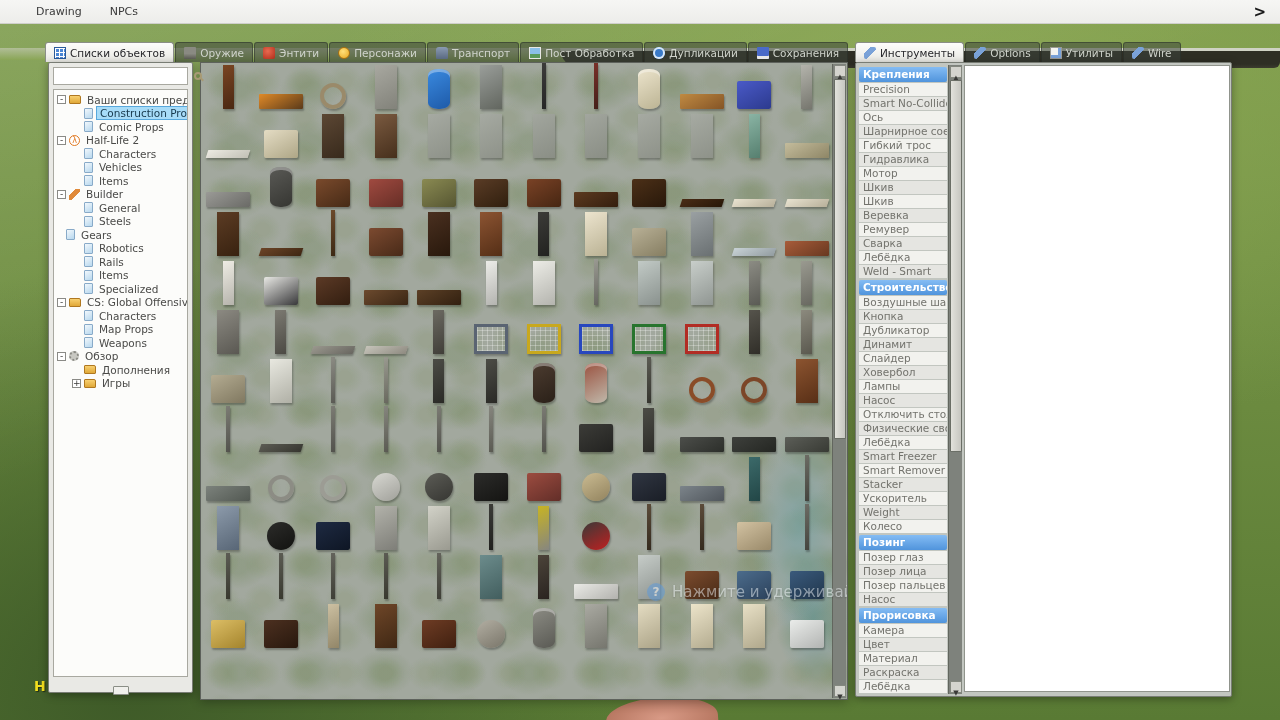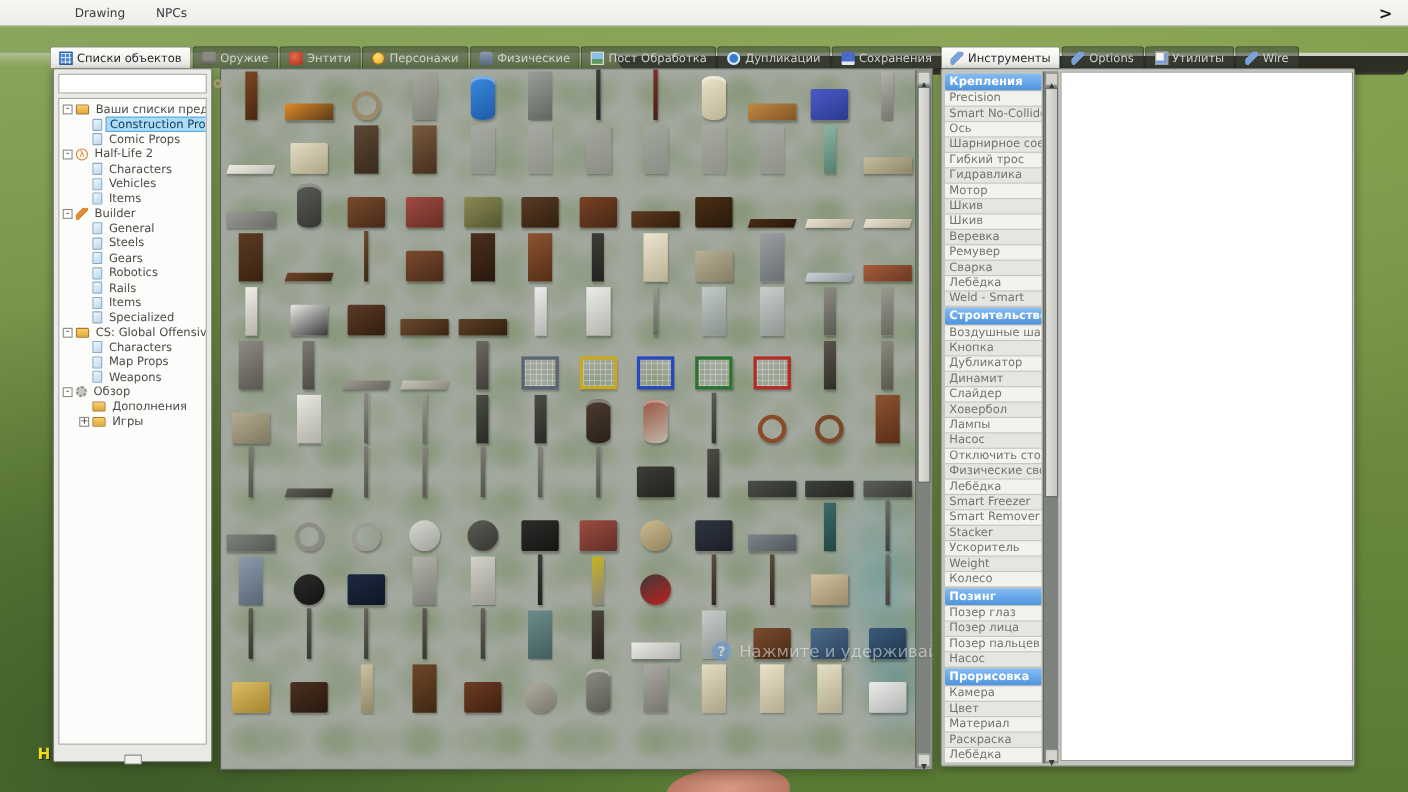--- a/index.html
+++ b/index.html
@@ -21,21 +21,21 @@
   #player-hand { position:absolute; left:606px; top:697px; width:112px; height:42px;
     background:radial-gradient(closest-side,#d89a86,#b87862); border-radius:50% 50% 0 0;
     transform:rotate(-4deg); }
   #hud-health { position:absolute; left:34px; top:678px; color:#f2de1e;
     font-weight:bold; font-size:14px; text-shadow:1px 1px 1px rgba(0,0,0,.5); }
 
   
   #menubar { position:absolute; left:0; top:0; width:1280px; height:24px;
     background:linear-gradient(#f6f6f4,#ededea); border-bottom:1px solid #cfcfcb;
     display:flex; align-items:center; z-index:50; }
-  .menu-items { display:flex; height:100%;padding-left:32px; }
+  .menu-items { display:flex; height:100%; }
   .menu-item { padding:0 14px; font-size:11px; color:#3a3a3a; display:flex; align-items:center; cursor:default; }
   .menu-item:first-child { padding-left:36px; }
   #menu-chevron { margin-left:auto; margin-right:14px; font-size:15px; font-weight:900; color:#1a1a1a; }
 
   
   .tabstrip { position:absolute; top:42px; height:20px; display:flex; gap:1px; z-index:20; }
   #left-tabs  { left:45px; }
   #right-tabs { left:855px; }
   .tab { display:flex; align-items:center; gap:4px; padding:0 8px; font-size:10.5px;
     color:#d0d4cc; background:rgba(62,70,60,.55); border:1px solid rgba(35,40,34,.45);
@@ -190,21 +190,21 @@
     <div class="tab">
       <span class="tabicon ic-entities"></span>
       <span class="tablabel">Энтити</span>
     </div>
     <div class="tab">
       <span class="tabicon ic-npcs"></span>
       <span class="tablabel">Персонажи</span>
     </div>
     <div class="tab">
       <span class="tabicon ic-vehicles"></span>
-      <span class="tablabel">Физические</span>
+      <span class="tablabel">Транспорт</span>
     </div>
     <div class="tab">
       <span class="tabicon ic-postprocess"></span>
       <span class="tablabel">Пост Обработка</span>
     </div>
     <div class="tab">
       <span class="tabicon ic-dupes"></span>
       <span class="tablabel">Дупликации</span>
     </div>
     <div class="tab">
@@ -262,21 +262,21 @@
       <div class="trow" style="padding-left: 18px;">
         <span class="exp-sp"></span>
         <span class="ti ti-file"></span>
         <span class="tlabel">General</span>
       </div>
       <div class="trow" style="padding-left: 18px;">
         <span class="exp-sp"></span>
         <span class="ti ti-file"></span>
         <span class="tlabel">Steels</span>
       </div>
-      <div class="trow" style="padding-left: 18px;">
+      <div class="trow" style="">
         <span class="exp-sp"></span>
         <span class="ti ti-file"></span>
         <span class="tlabel">Gears</span>
       </div>
       <div class="trow" style="padding-left: 18px;">
         <span class="exp-sp"></span>
         <span class="ti ti-file"></span>
         <span class="tlabel">Robotics</span>
       </div>
       <div class="trow" style="padding-left: 18px;">

